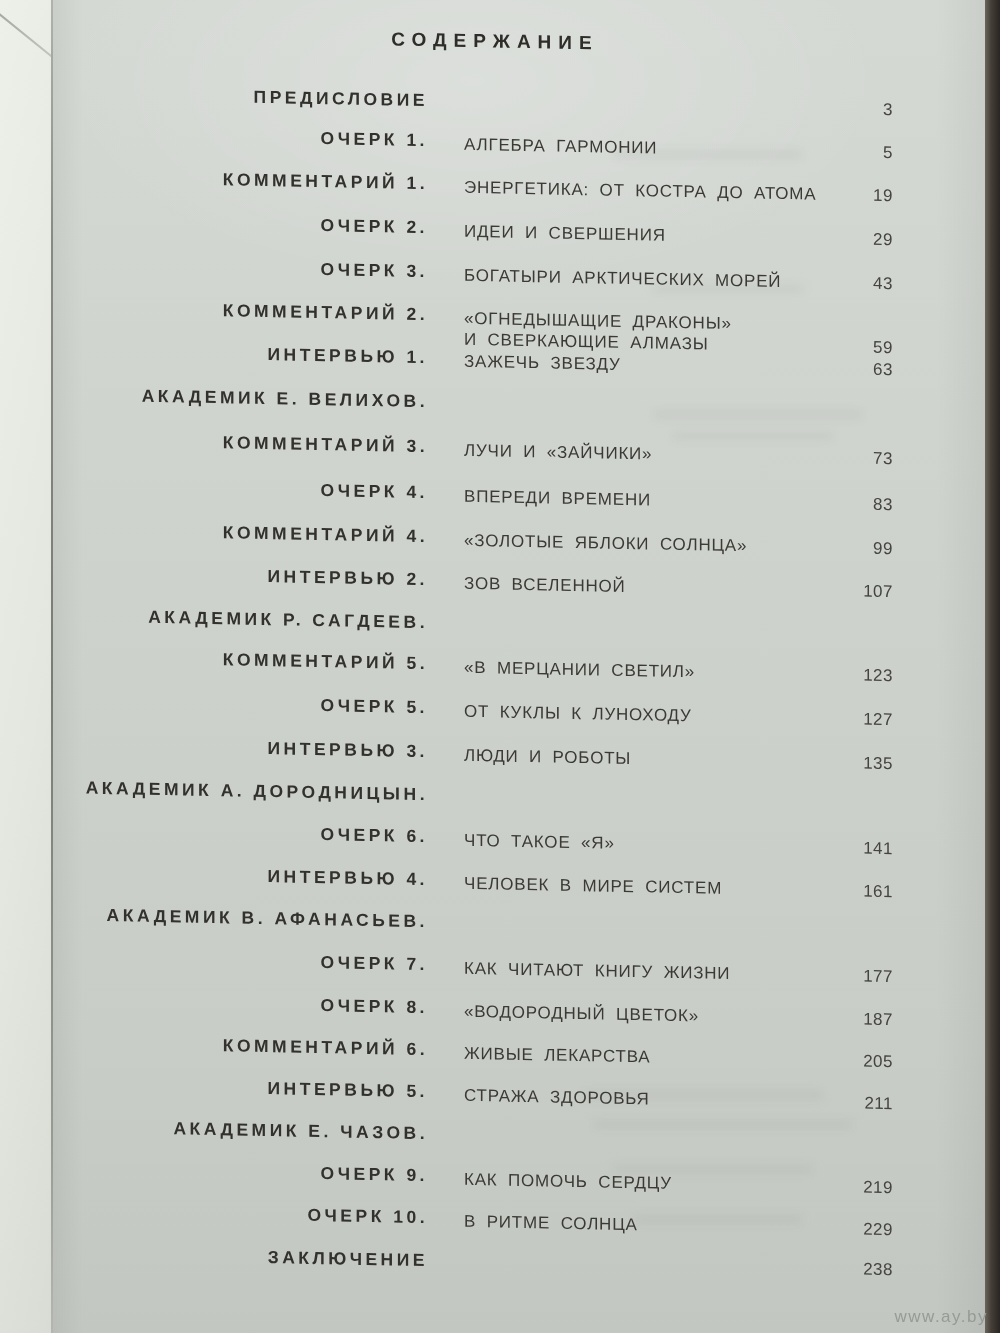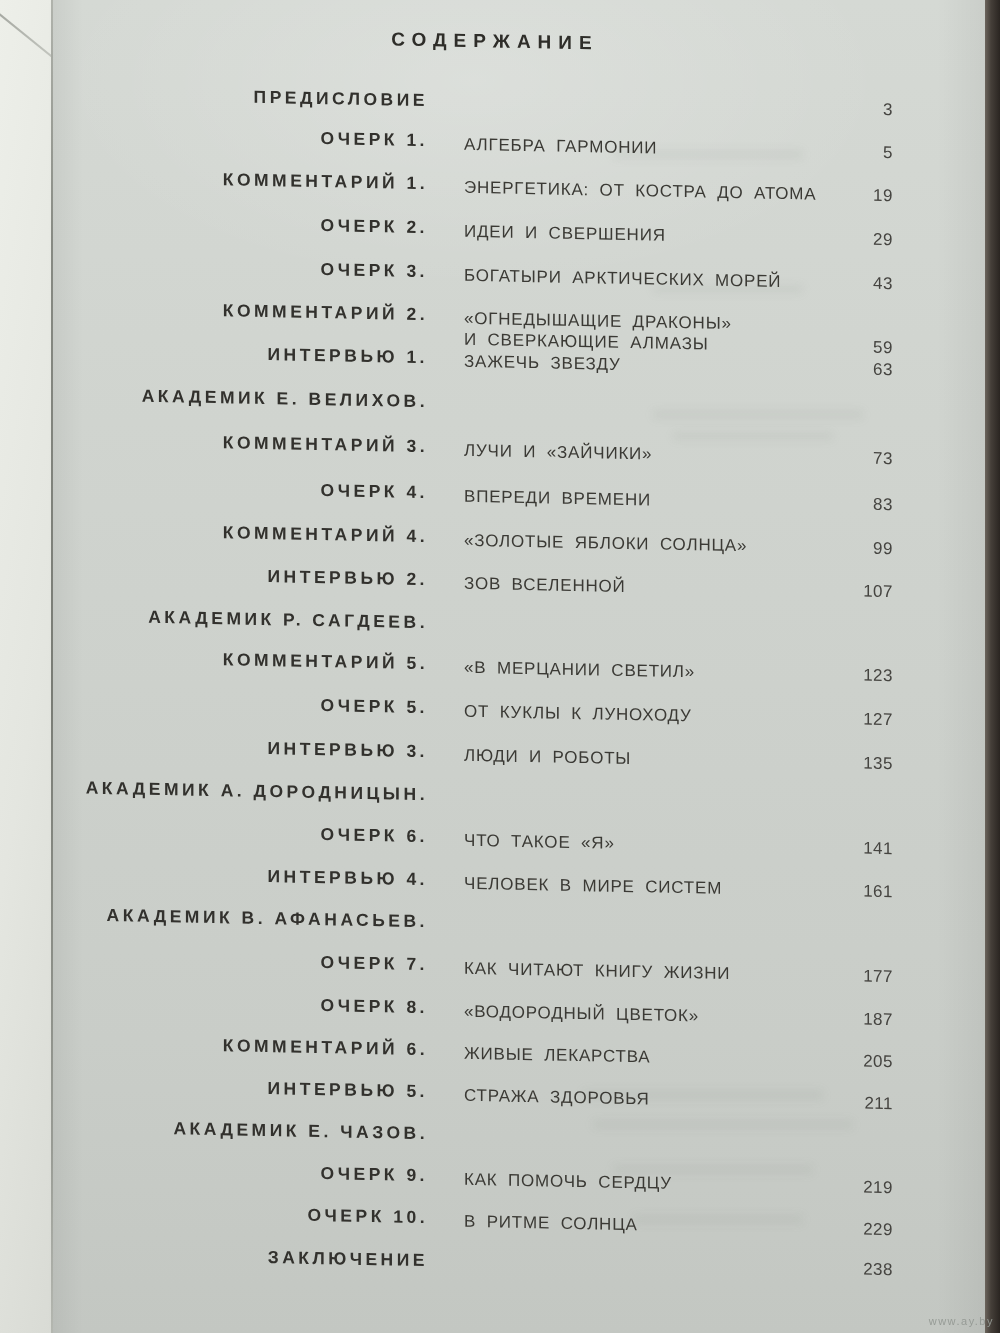--- a/index.html
+++ b/index.html
@@ -72,22 +72,22 @@
   .cell-title{
     flex:1 1 auto;margin-left:36px;padding-top:2px;
     font-size:17px;font-weight:normal;letter-spacing:.8px;word-spacing:5px;
     line-height:21px;color:#3b3a35;
   }
   .cell-page{
     flex:0 0 60px;min-width:60px;text-align:right;align-self:flex-end;
     font-size:17px;letter-spacing:.5px;color:#454440;
   }
   .watermark{
-    position:absolute;right:6px;bottom:6px;
-    font-size:11px;letter-spacing:1.5px;
+    position:absolute;right:12px;bottom:6px;
+    font-size:17px;letter-spacing:1.5px;
     color:rgba(148,153,147,.95);
   }
 </style>
 </head>
 <body>
 
 <div class="left-edge">
   <div class="corner-fold"></div>
 </div>
 <div class="gutter"></div>

